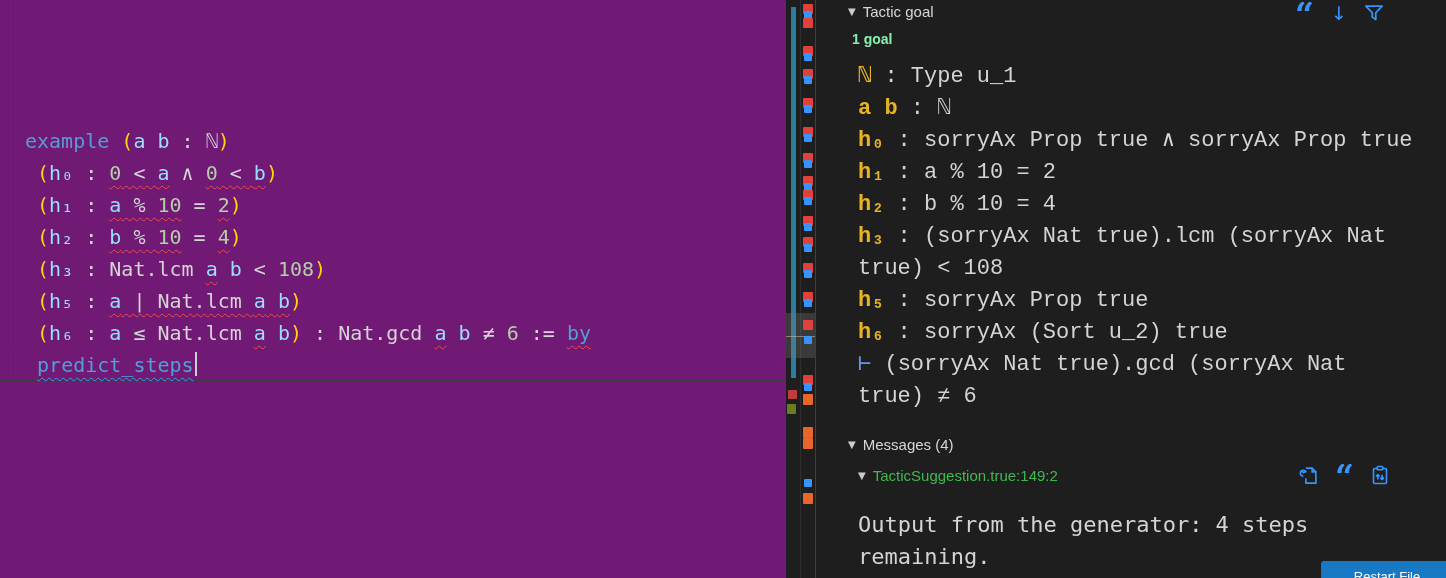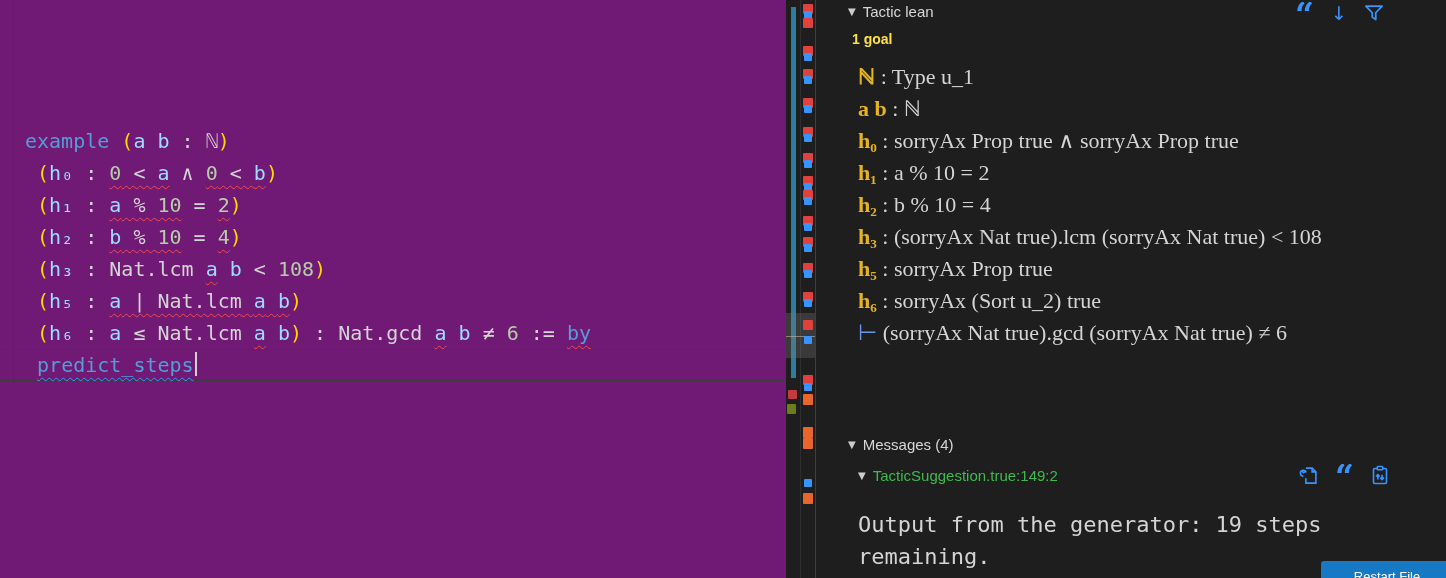--- a/index.html
+++ b/index.html
@@ -38,23 +38,23 @@
 
   
   .infoview{position:absolute;left:816px;top:0;width:630px;height:578px;background:#1e1e1e;
             font-family:"Liberation Sans",sans-serif;color:#d4d4d4;}
   .tri{font-family:"DejaVu Sans",sans-serif;font-size:10px;color:#cccccc;margin-right:7px;}
   .ts-header{position:absolute;left:32px;top:3px;font-size:15px;color:#d6d6d6;display:flex;align-items:center;}
   .hdr-icons{position:absolute;left:479px;top:0;display:flex;align-items:center;gap:17px;height:26px;}
   .icon-quote{font-family:"DejaVu Serif",serif;font-weight:bold;font-size:33px;color:#3794ff;
               height:22px;line-height:26px;overflow:hidden;display:inline-block;}
   .icon-arrow{font-family:"DejaVu Sans",sans-serif;font-size:19px;color:#3794ff;}
-  .goal-count{position:absolute;left:36px;top:31px;font-size:14px;font-weight:bold;color:#fde047;}
+  .goal-count{position:absolute;left:36px;top:31px;font-size:14px;font-weight:bold;color:#86efac;}
   .goal-block{position:absolute;left:42px;top:61px;width:562px;
-              font-family:Liberation Serif, serif;font-size:22px;line-height:32px;
+              font-family:Liberation Mono, monospace;font-size:22px;line-height:32px;
               white-space:pre-wrap;word-break:normal;overflow-wrap:break-word;color:#d4d4d4;}
   .hname{color:#e6b422;font-weight:bold;}
   .hgoal{color:#6796e6;}
   .msg-header{position:absolute;left:32px;top:436px;font-size:15px;color:#d6d6d6;display:flex;align-items:center;}
   .msg-item{position:absolute;left:42px;top:467px;font-size:15px;color:#3fb950;display:flex;align-items:center;}
   .msg-icons{position:absolute;left:483px;top:464px;display:flex;align-items:center;gap:16px;}
   .msg-body{position:absolute;left:42px;top:509px;width:562px;
             font-family:"DejaVu Sans Mono",monospace;font-size:22px;line-height:32px;
             white-space:pre-wrap;color:#d4d4d4;}
   .restart-btn{position:absolute;left:1321px;top:561px;width:132px;height:30px;background:#1778c4;
@@ -116,21 +116,21 @@
         <div class="mk mk-blue" style="top: 479px;"></div>
         <div class="mk mk-orange" style="top: 493px;"></div>
       </div>
   </div>
   <div class="panel-border"></div>
 
   <div class="infoview">
 
     <div class="ts-header">
       <span class="tri">▼</span>
-      <span>Tactic lean</span>
+      <span>Tactic goal</span>
     </div>
     <div class="hdr-icons">
       <span class="icon-quote">“</span>
       <span class="icon-arrow">↓</span>
       <span>
         <svg class="bi" width="20" height="20" viewBox="0 0 16 16">
             <path d="M1.5 2.5h13l-5.1 5.3v5.4l-2.8-1.9V7.8z" fill="none" stroke="#3794ff" stroke-width="1.4" stroke-linejoin="round"></path>
           </svg>
       </span>
     </div>
@@ -161,17 +161,17 @@
       <span>
         <svg class="bi" width="20" height="20" viewBox="0 0 16 16" fill="none" stroke="#3794ff" stroke-width="1.3">
           <rect x="2.8" y="2.8" width="10.4" height="12" rx="1"></rect>
           <rect x="5.8" y="1.2" width="4.4" height="2.6" rx="0.6" fill="#1e1e1e"></rect>
           <path d="M6.3 11.5V7.8M4.8 9.2l1.5-1.5 1.5 1.5"></path>
           <path d="M9.7 7.8v3.7M8.2 10.1l1.5 1.5 1.5-1.5"></path>
         </svg>
       </span>
     </div>
 
-    <div class="msg-body">Output from the generator: 19 steps remaining.</div>
+    <div class="msg-body">Output from the generator: 4 steps remaining.</div>
   </div>
 
   <button class="restart-btn">Restart File</button>
 </div>
 
 </body></html>

